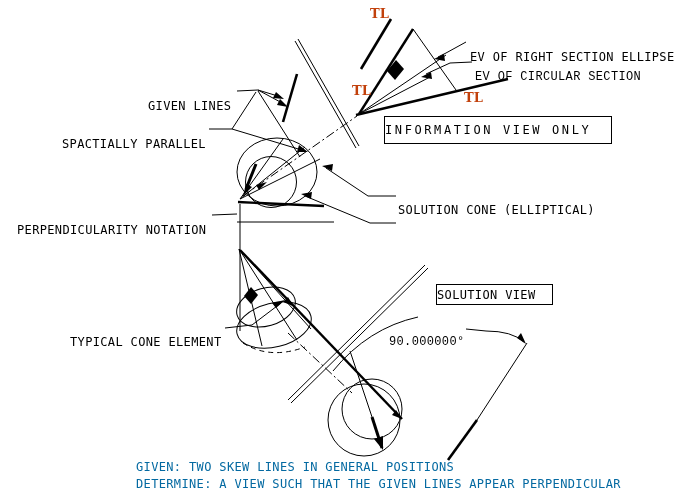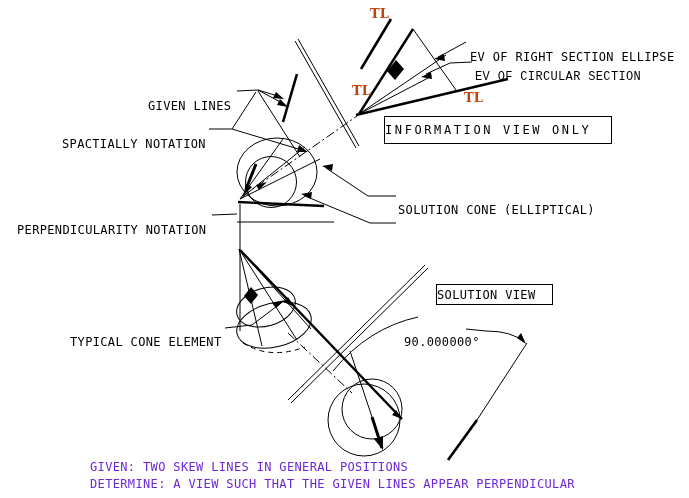--- a/index.html
+++ b/index.html
@@ -8,21 +8,21 @@
   #linework{position:absolute;left:0;top:0;}
   .lbl{position:absolute;font:12px/1.1 "DejaVu Sans Mono",monospace;letter-spacing:.35px;
        white-space:nowrap;color:#000;margin-top:14px;}
   .tl{position:absolute;font:bold 13px/1 "DejaVu Serif",serif;white-space:nowrap;color:#c2410c;}
   .viewbox{position:absolute;border:1.5px solid #000;display:flex;align-items:center;
            background:#fff;}
   .viewbox span{font:12px/1 "DejaVu Sans Mono",monospace;white-space:nowrap;}
   #info-box span{letter-spacing:2.6px;}
   #solution-box span{letter-spacing:.35px;}
   .note{position:absolute;font:12px/1.1 "DejaVu Sans Mono",monospace;letter-spacing:.35px;
-        white-space:nowrap;color:#6d28d9;}
+        white-space:nowrap;color:#0369a1;margin-left:46px;}
 </style>
 </head>
 <body>
 
 <div id="stage">
 
   <svg id="linework" width="689" height="498" viewBox="0 0 689 498">
     <g stroke="#000" fill="none" stroke-width="1">
 
       <g>
@@ -140,25 +140,25 @@
     </g>
   </svg>
 
   <div class="tl" style="left:370px;top:7px;">TL</div>
   <div class="tl" style="left:352px;top:84px;">TL</div>
   <div class="tl" style="left:464px;top:91px;">TL</div>
 
   <div class="lbl" style="left:470px;top:37px;">EV OF RIGHT SECTION ELLIPSE</div>
   <div class="lbl" style="left:475px;top:57px;font-family:Liberation Mono, monospace;">EV OF CIRCULAR SECTION</div>
   <div class="lbl" style="left:148px;top:86px;">GIVEN LINES</div>
-  <div class="lbl" style="left:62px;top:124px;">SPACTIALLY NOTATION</div>
+  <div class="lbl" style="left:62px;top:124px;">SPACTIALLY PARALLEL</div>
   <div class="lbl" style="left:398px;top:190px;">SOLUTION CONE (ELLIPTICAL)</div>
   <div class="lbl" style="left:17px;top:210px;">PERPENDICULARITY NOTATION</div>
   <div class="lbl" style="left:70px;top:322px;">TYPICAL CONE ELEMENT</div>
-  <div class="lbl" style="left:404px;top:322px;">90.000000°</div>
+  <div class="lbl" style="left:389px;top:322px;font-family:Liberation Mono, monospace;">90.000000°</div>
 
   <div class="viewbox" id="info-box" style="left:384px;top:116px;width:226px;height:26px;">
     <span>INFORMATION VIEW ONLY</span>
   </div>
   <div class="viewbox" id="solution-box" style="left:436px;top:284px;width:115px;height:19px;">
     <span>SOLUTION VIEW</span>
   </div>
 
   <div class="note" style="left:90px;top:461px;">GIVEN: TWO SKEW LINES IN GENERAL POSITIONS</div>
   <div class="note" style="left:90px;top:478px;">DETERMINE: A VIEW SUCH THAT THE GIVEN LINES APPEAR PERPENDICULAR</div>

